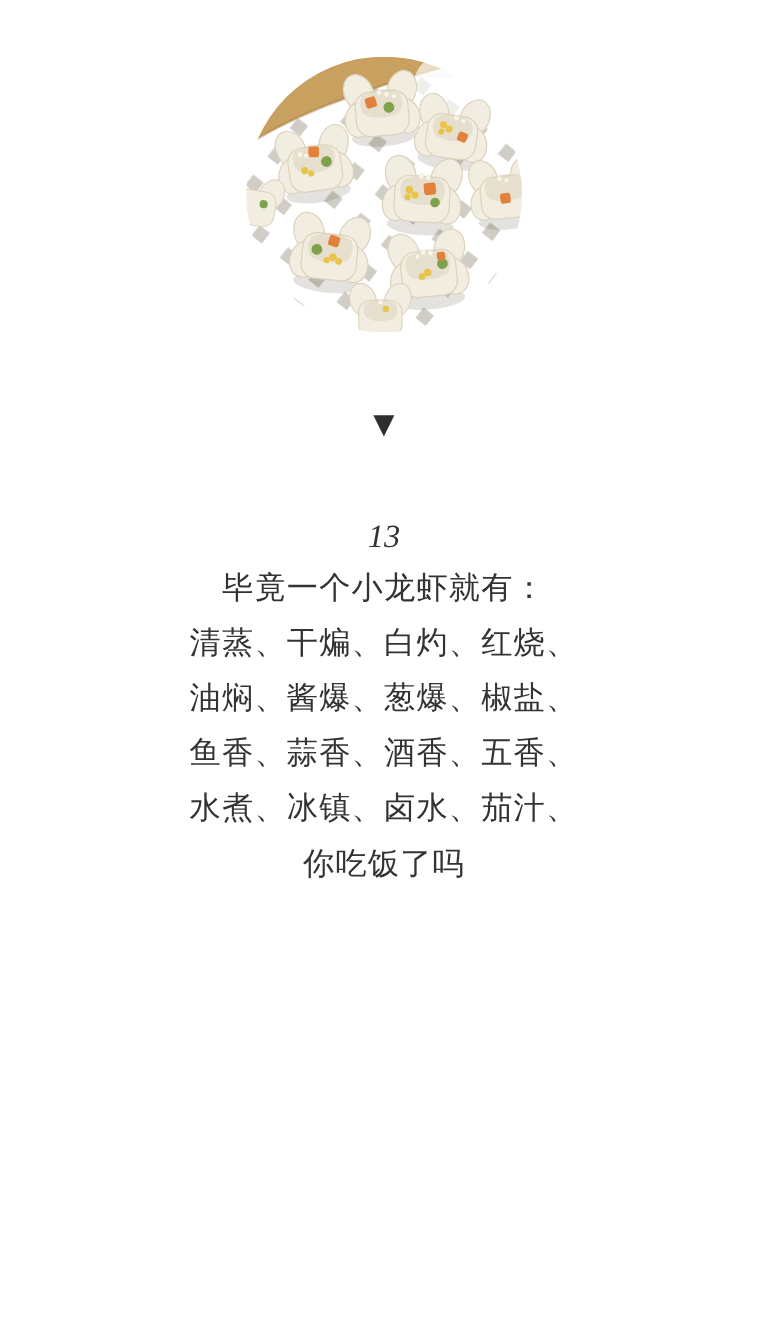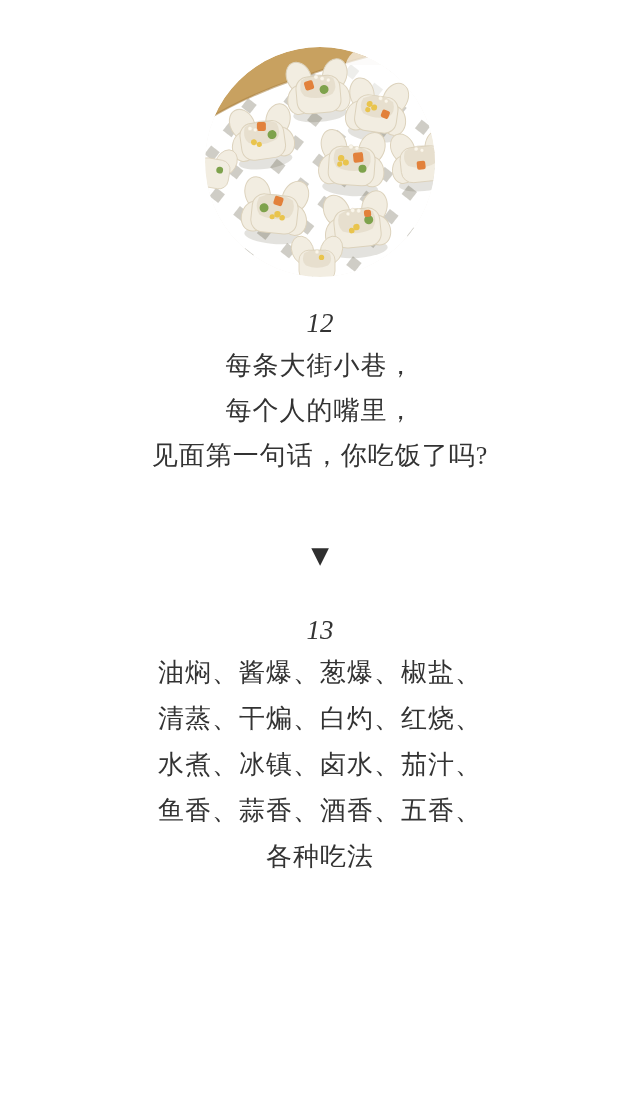--- a/index.html
+++ b/index.html
@@ -45,21 +45,21 @@
   }
   .sec-num.first { margin-top: 26px; }
   .line {
     margin: 0;
     font-size: 26px;
     line-height: 45px;
     letter-spacing: 1px;
     color: #333333;
   }
   .sec13 .line { line-height: 46px; }
-  .sec13 .sec-num { margin-top: 40px; }
+  .sec13 .sec-num { margin-top: 58px; }
   .divider {
     margin-top: 62px;
     height: 30px;
     line-height: 30px;
     font-size: 23px;
     color: #2f2f2f;
     font-family: "DejaVu Sans", sans-serif;
   }
 </style>
 </head>
@@ -206,31 +206,26 @@
           <ellipse class="wrap" cx="16" cy="-12" rx="12" ry="16" transform="rotate(20 16 -12)"></ellipse>
           <rect class="wrap" x="-20" y="-12" width="40" height="34" rx="11"></rect>
           <path class="inner" d="M-14,-9 Q0,-17 14,-9 Q18,0 12,5 Q0,10 -12,5 Q-18,0 -14,-9Z"></path>
           <circle class="rice" cx="0" cy="-10" r="2.2"></circle>
           <circle class="corn" cx="5" cy="-4" r="3"></circle>
         </g>
       </g>
     </svg>
   </div>
 
-  <section class="sec sec12">
-    <div class="sec-num first">12</div>
-    <p class="line">每条大街小巷，</p>
-    <p class="line">每个人的嘴里，</p>
-    <p class="line">见面第一句话，你吃饭了吗?</p>
-  </section>
 
   <div class="divider">▼</div>
 
   <section class="sec sec13">
     <div class="sec-num">13</div>
+    <p class="line">毕竟一个小龙虾就有：</p>
+    <p class="line">清蒸、干煸、白灼、红烧、</p>
     <p class="line">油焖、酱爆、葱爆、椒盐、</p>
-    <p class="line">清蒸、干煸、白灼、红烧、</p>
+    <p class="line">鱼香、蒜香、酒香、五香、</p>
     <p class="line">水煮、冰镇、卤水、茄汁、</p>
-    <p class="line">鱼香、蒜香、酒香、五香、</p>
-    <p class="line">各种吃法</p>
+    <p class="line">你吃饭了吗</p>
   </section>
 
 </div>
 
 </body></html>

